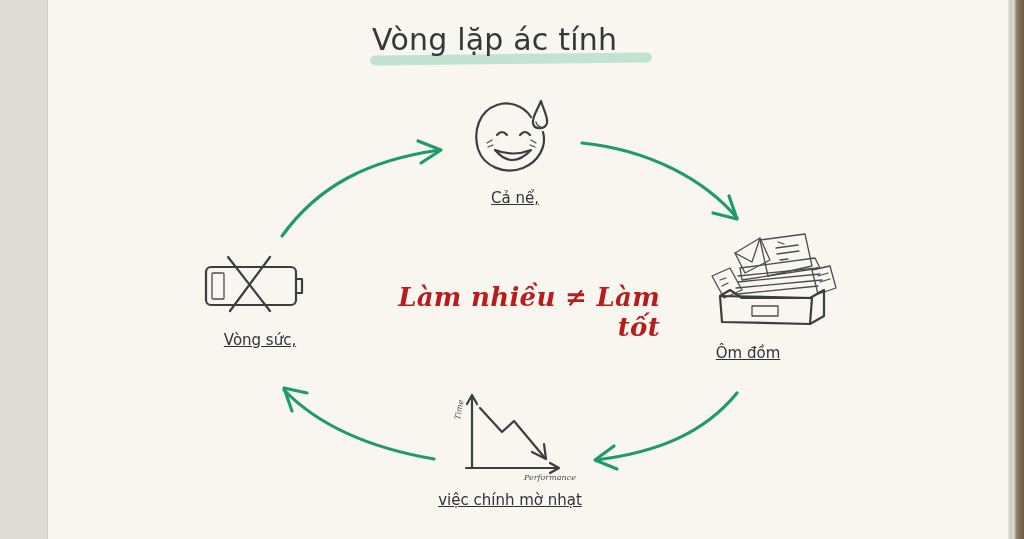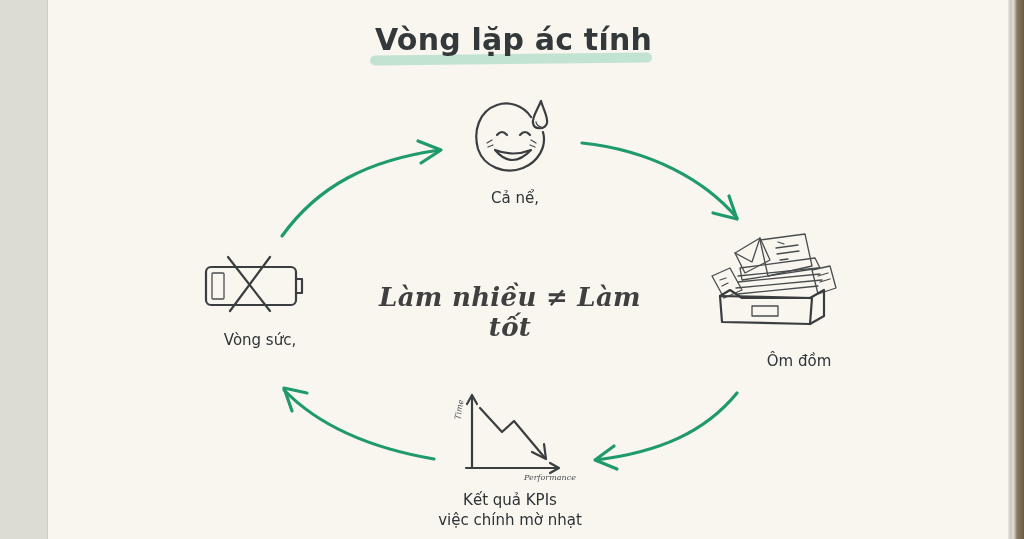--- a/index.html
+++ b/index.html
@@ -14,38 +14,38 @@
     }
     .page {
       position: absolute; left: 48px; top: 0; width: 960px; height: 539px;
       background: #f8f6ef;
     }
     .right-edge {
       position: absolute; left: 1008px; top: 0; width: 16px; height: 539px;
       background: linear-gradient(to right, #e7e5de 0px, #c9c6bd 3px, #e2e0d9 5px, #bdb9ae 7px, #8a7a62 9px, #6b5a43 16px);
     }
     .title {
-      position: absolute; left: 372px; top: 22px; width: 280px; text-align: right;
-      font-family: "DejaVu Sans", sans-serif; font-weight: bold; font-size: 30px;
+      position: absolute; left: 372px; top: 22px; width: 280px; text-align: left;
+      font-family: "DejaVu Sans", sans-serif; font-weight: normal; font-size: 30px;
       color: #33383a; letter-spacing: 0.2px;
     }
     .title-underline {
       position: absolute; left: 370px; top: 54px; width: 282px; height: 10px;
       background: #b9dfcc; border-radius: 6px; opacity: 0.85;
       transform: rotate(-0.6deg);
     }
     .label {
       position: absolute; text-align: center; color: #2e3336;
       font-family: "DejaVu Sans", sans-serif; font-size: 15px; line-height: 20px;
     }
-    .label span { display: block; }
+    .label span { display: block; text-decoration: underline; }
     .center-slogan {
-      position: absolute; left: 360px; top: 282px; width: 300px; text-align: center;
+      position: absolute; left: 360px; top: 282px; width: 300px; text-align: right;
       font-family: "DejaVu Serif", serif; font-style: italic; font-weight: bold;
-      font-size: 26px; color: #404040; letter-spacing: 0.3px;
+      font-size: 26px; color: #b91c1c; letter-spacing: 0.3px;
     }
     svg { position: absolute; overflow: visible; }
     .arrow { fill: none; stroke: #1f9a6c; stroke-width: 3.2; stroke-linecap: round; stroke-linejoin: round; }
     .sketch { fill: none; stroke: #3b3e40; stroke-width: 2.2; stroke-linecap: round; stroke-linejoin: round; }
     .sketch-thin { fill: none; stroke: #4a4d4f; stroke-width: 1.3; stroke-linecap: round; stroke-linejoin: round; }
     .axis-text { font-family: "DejaVu Serif", serif; font-style: italic; font-size: 8px; fill: #4a4d4f; }
   </style>
 </head>
 <body>
 
@@ -96,36 +96,35 @@
   <path class="sketch-thin" d="M38,48 L118,40 M38,54 L120,46 M36,60 L122,52 M38,66 L118,58"></path>
   <path class="sketch-thin" d="M12,48 L30,40 L42,62 L24,70 Z"></path>
   <path class="sketch-thin" d="M20,52 l6,-2 M22,58 l6,-3"></path>
   <path class="sketch-thin" d="M112,42 L130,38 L136,60 L118,66 Z"></path>
   <path class="sketch-thin" d="M118,48 l10,-3 M120,54 l10,-3"></path>
   <path class="sketch" d="M20,68 L22,94 L110,96 L112,70 Z"></path>
   <path class="sketch" d="M20,68 L30,62 L42,70 L110,70"></path>
   <path class="sketch" d="M110,70 L124,62 L124,88 L110,96"></path>
   <path class="sketch-thin" d="M52,78 L78,78 L78,88 L52,88 Z"></path>
 </svg>
-<div class="label" style="left:714px;top:343px;width:170px;margin-top:8px;">
+<div class="label" style="left:663px;top:343px;width:170px;">
   <span>Ôm đồm</span>
 </div>
 
 <svg style="left:450px;top:390px;width:130px;height:95px;" viewBox="0 0 130 95">
   <path class="sketch" d="M22,78 L22,6"></path>
   <path class="sketch" d="M17,14 L22,5 L27,14"></path>
   <path class="sketch" d="M16,78 L108,78"></path>
   <path class="sketch" d="M100,73 L109,78 L100,83"></path>
   <path class="sketch" d="M30,18 L52,42 L64,31 L95,68"></path>
   <path class="sketch" d="M82,62 L96,69 L94,54"></path>
   <text class="axis-text" x="10" y="30" transform="rotate(-80 10 30)">Time</text>
   <text class="axis-text" x="74" y="90">Performance</text>
 </svg>
 <div class="label" style="left:420px;top:490px;width:180px;">
-  <span>Kết quả KPIs</span>
   <span>việc chính mờ nhạt</span>
 </div>
 
 <svg style="left:200px;top:255px;width:110px;height:60px;" viewBox="0 0 110 60">
   <rect class="sketch" x="6" y="12" width="90" height="38" rx="5"></rect>
   <rect class="sketch-thin" x="12" y="18" width="12" height="26" rx="1"></rect>
   <path class="sketch" d="M96,24 L102,24 L102,38 L96,38"></path>
   <path class="sketch" d="M28,2 L70,56"></path>
   <path class="sketch" d="M70,2 L30,56"></path>
 </svg>

